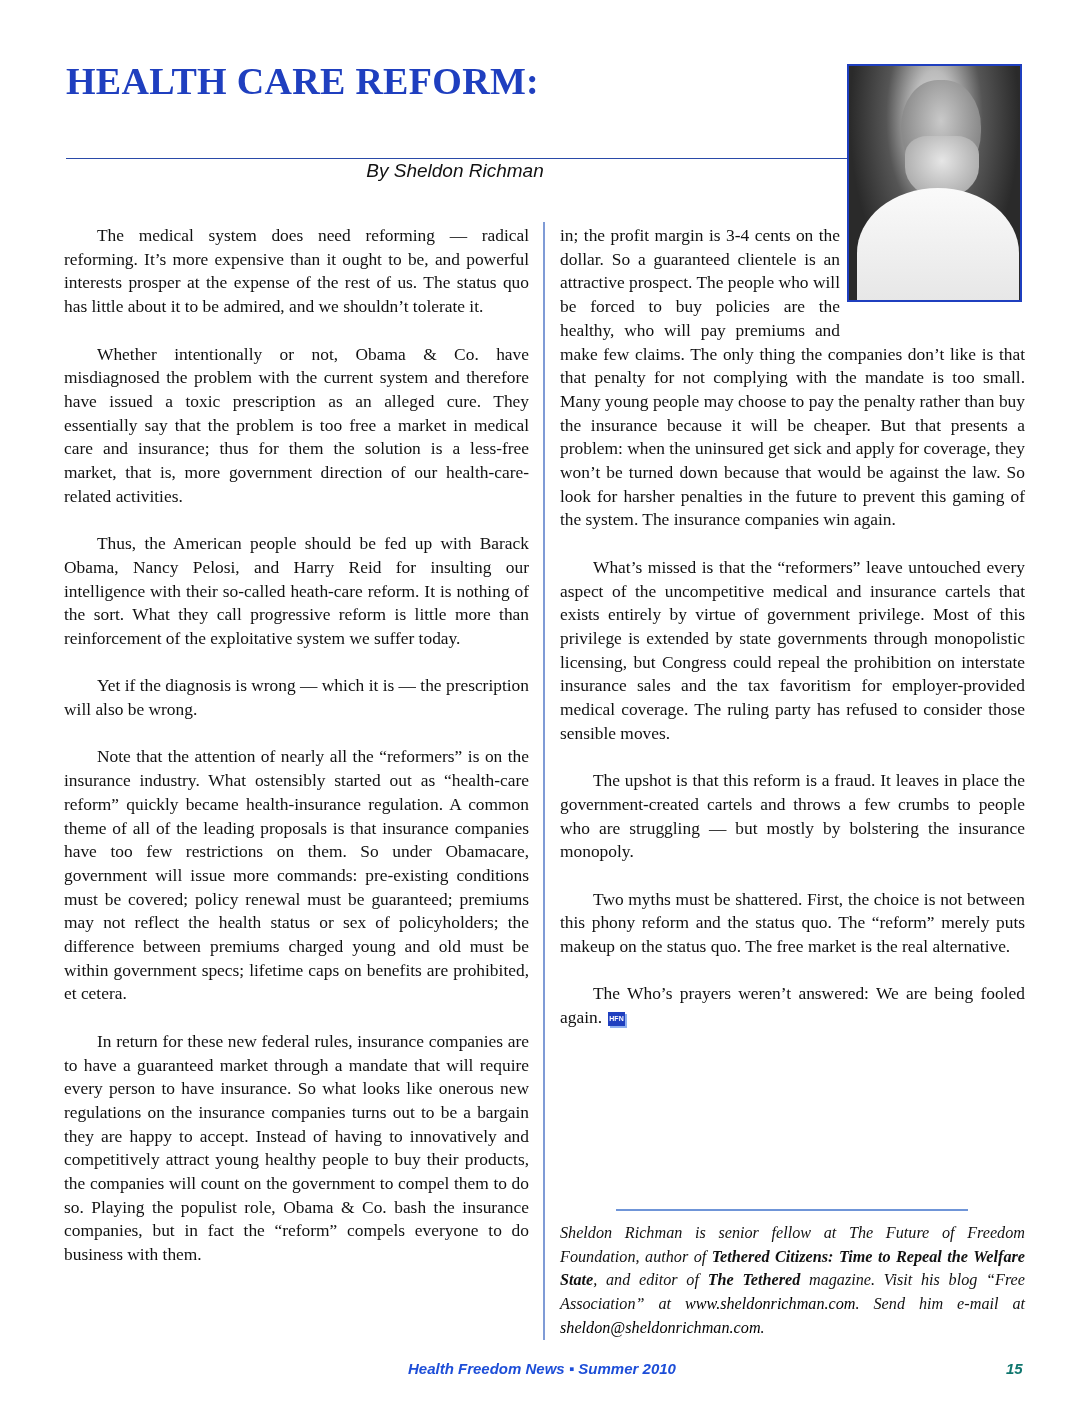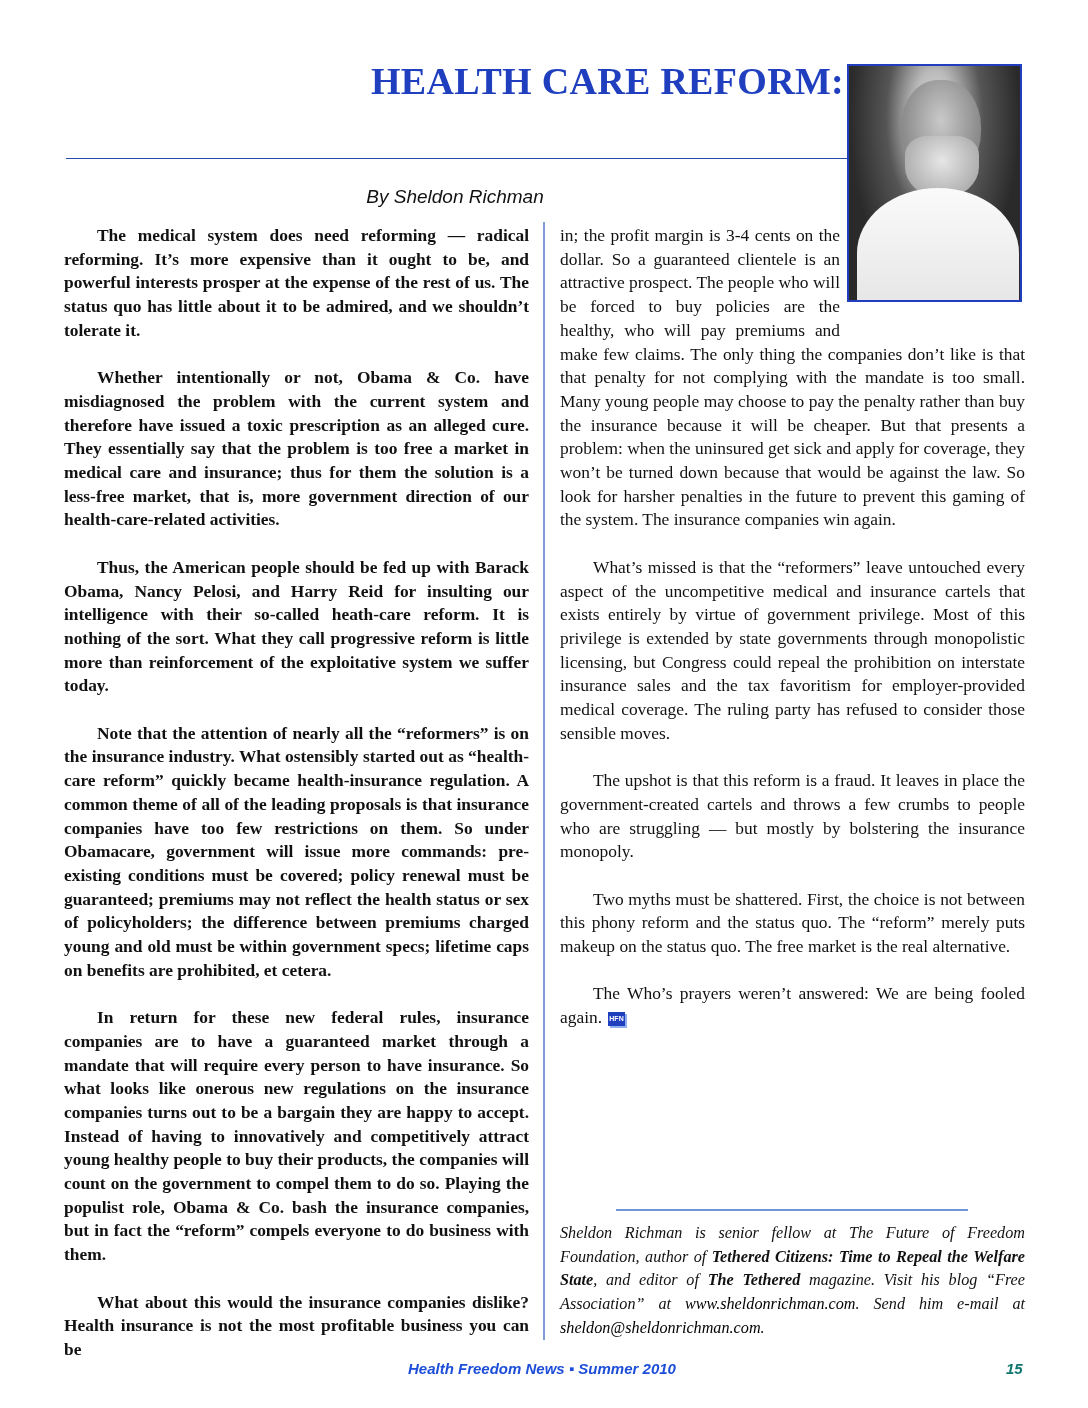--- a/index.html
+++ b/index.html
@@ -1,37 +1,37 @@
 <!DOCTYPE html>
 <html><head>
 <meta charset="utf-8">
 <style>
   html, body { margin: 0; padding: 0; background: #ffffff; }
   body { width: 1088px; height: 1408px; position: relative; overflow: hidden;
          font-family: "Liberation Serif", "DejaVu Serif", serif; color: #111; }
-  .title { position: absolute; left: 66px; width: 778px; top: 58px; text-align: right;
+  .title { position: absolute; left: 66px; width: 778px; top: 58px; text-align: left;
            color: #1f3fbf; font-family: "Liberation Serif", serif; font-weight: bold;
            font-size: 38px; line-height: 46px; letter-spacing: 0.3px; margin: 0; }
   .title-rule { position: absolute; left: 66px; top: 158px; width: 783px; height: 0;
                 border-top: 1.5px solid #2a4aa8; }
-  .byline { position: absolute; left: 66px; width: 778px; top: 186px; text-align: center;
+  .byline { position: absolute; left: 66px; width: 778px; top: 160px; text-align: center;
             font-family: "Liberation Sans", "DejaVu Sans", sans-serif; font-style: italic;
             font-size: 19px; color: #111; }
   .photo { position: absolute; left: 847px; top: 64px; width: 175px; height: 238px;
            border: 2px solid #1f3fbf; box-sizing: border-box; overflow: hidden;
            background: radial-gradient(ellipse at 50% 22%, #ddd 0%, #bbb 18%, #555 40%, #2a2a2a 70%); }
   .photo .head { position: absolute; left: 52px; top: 14px; width: 80px; height: 102px;
                  border-radius: 46% 46% 50% 50%; background: radial-gradient(ellipse at 50% 40%, #c9c9c9, #8a8a8a 70%); }
   .photo .beard { position: absolute; left: 56px; top: 70px; width: 74px; height: 62px;
                   border-radius: 30% 30% 50% 50%; background: radial-gradient(ellipse at 50% 40%, #e6e6e6, #a9a9a9 80%); }
   .photo .shirt { position: absolute; left: 8px; top: 122px; width: 162px; height: 130px;
                   border-radius: 50% 50% 0 0; background: linear-gradient(#fafafa, #e4e4e4); }
   .col { position: absolute; font-size: 17.4px; line-height: 23.7px; text-align: justify; }
   .col p { margin: 0 0 23.7px 0; text-indent: 33px; }
-  .col-left { left: 64px; top: 224px; width: 465px; font-weight: bold; }
+  .col-left { left: 64px; top: 224px; width: 465px; }
   .col-right { left: 560px; top: 224px; width: 465px; }
   .col-divider { position: absolute; left: 543px; top: 222px; width: 0; height: 1118px;
                  border-left: 2px solid #7f9bd6; }
   .float-space { float: right; width: 185px; height: 95px; }
   .hfn-icon { display: inline-block; width: 17px; height: 14px; background: #1f3fbf;
               color: #fff; font-family: "Liberation Sans", sans-serif; font-size: 7px;
               font-weight: bold; line-height: 14px; text-align: center; vertical-align: 2px;
               box-shadow: 2px 2px 0 #8fb0ef; margin-left: 6px; text-indent: 0; }
   .bio-rule { position: absolute; left: 616px; top: 1209px; width: 352px; height: 0;
               border-top: 2px solid #6f95d8; }
@@ -56,23 +56,23 @@
 <div class="photo">
   <div class="head"></div>
   <div class="beard"></div>
   <div class="shirt"></div>
 </div>
 
 <div class="col col-left">
   <p>The medical system does need reforming — radical reforming. It’s more expensive than it ought to be, and powerful interests prosper at the expense of the rest of us. The status quo has little about it to be admired, and we shouldn’t tolerate it.</p>
   <p>Whether intentionally or not, Obama &amp; Co. have misdiagnosed the problem with the current system and therefore have issued a toxic prescription as an alleged cure. They essentially say that the problem is too free a market in medical care and insurance; thus for them the solution is a less-free market, that is, more government direction of our health-care-related activities.</p>
   <p>Thus, the American people should be fed up with Barack Obama, Nancy Pelosi, and Harry Reid for insulting our intelligence with their so-called heath-care reform. It is nothing of the sort. What they call progressive reform is little more than reinforcement of the exploitative system we suffer today.</p>
+  <p>Yet if the diagnosis is wrong — which it is — the prescription will also be wrong.</p>
   <p>Note that the attention of nearly all the “reformers” is on the insurance industry. What ostensibly started out as “health-care reform” quickly became health-insurance regulation. A common theme of all of the leading proposals is that insurance companies have too few restrictions on them. So under Obamacare, government will issue more commands: pre-existing conditions must be covered; policy renewal must be guaranteed; premiums may not reflect the health status or sex of policyholders; the difference between premiums charged young and old must be within government specs; lifetime caps on benefits are prohibited, et cetera.</p>
   <p>In return for these new federal rules, insurance companies are to have a guaranteed market through a mandate that will require every person to have insurance. So what looks like onerous new regulations on the insurance companies turns out to be a bargain they are happy to accept. Instead of having to innovatively and competitively attract young healthy people to buy their products, the companies will count on the government to compel them to do so. Playing the populist role, Obama &amp; Co. bash the insurance companies, but in fact the “reform” compels everyone to do business with them.</p>
-  <p style="text-align-last: justify;">What about this would the insurance companies dislike? Health insurance is not the most profitable business you can be</p>
 </div>
 
 <div class="col-divider"></div>
 
 <div class="col col-right">
   <div class="float-space"></div>
   <p style="text-indent:0">in; the profit margin is 3-4 cents on the dollar. So a guaranteed clientele is an attractive prospect. The people who will be forced to buy policies are the healthy, who will pay premiums and make few claims. The only thing the companies don’t like is that that penalty for not complying with the mandate is too small. Many young people may choose to pay the penalty rather than buy the insurance because it will be cheaper. But that presents a problem: when the uninsured get sick and apply for coverage, they won’t be turned down because that would be against the law. So look for harsher penalties in the future to prevent this gaming of the system. The insurance companies win again.</p>
   <p>What’s missed is that the “reformers” leave untouched every aspect of the uncompetitive medical and insurance cartels that exists entirely by virtue of government privilege. Most of this privilege is extended by state governments through monopolistic licensing, but Congress could repeal the prohibition on interstate insurance sales and the tax favoritism for employer-provided medical coverage. The ruling party has refused to consider those sensible moves.</p>
   <p>The upshot is that this reform is a fraud. It leaves in place the government-created cartels and throws a few crumbs to people who are struggling — but mostly by bolstering the insurance monopoly.</p>
   <p>Two myths must be shattered. First, the choice is not between this phony reform and the status quo. The “reform” merely puts makeup on the status quo. The free market is the real alternative.</p>

